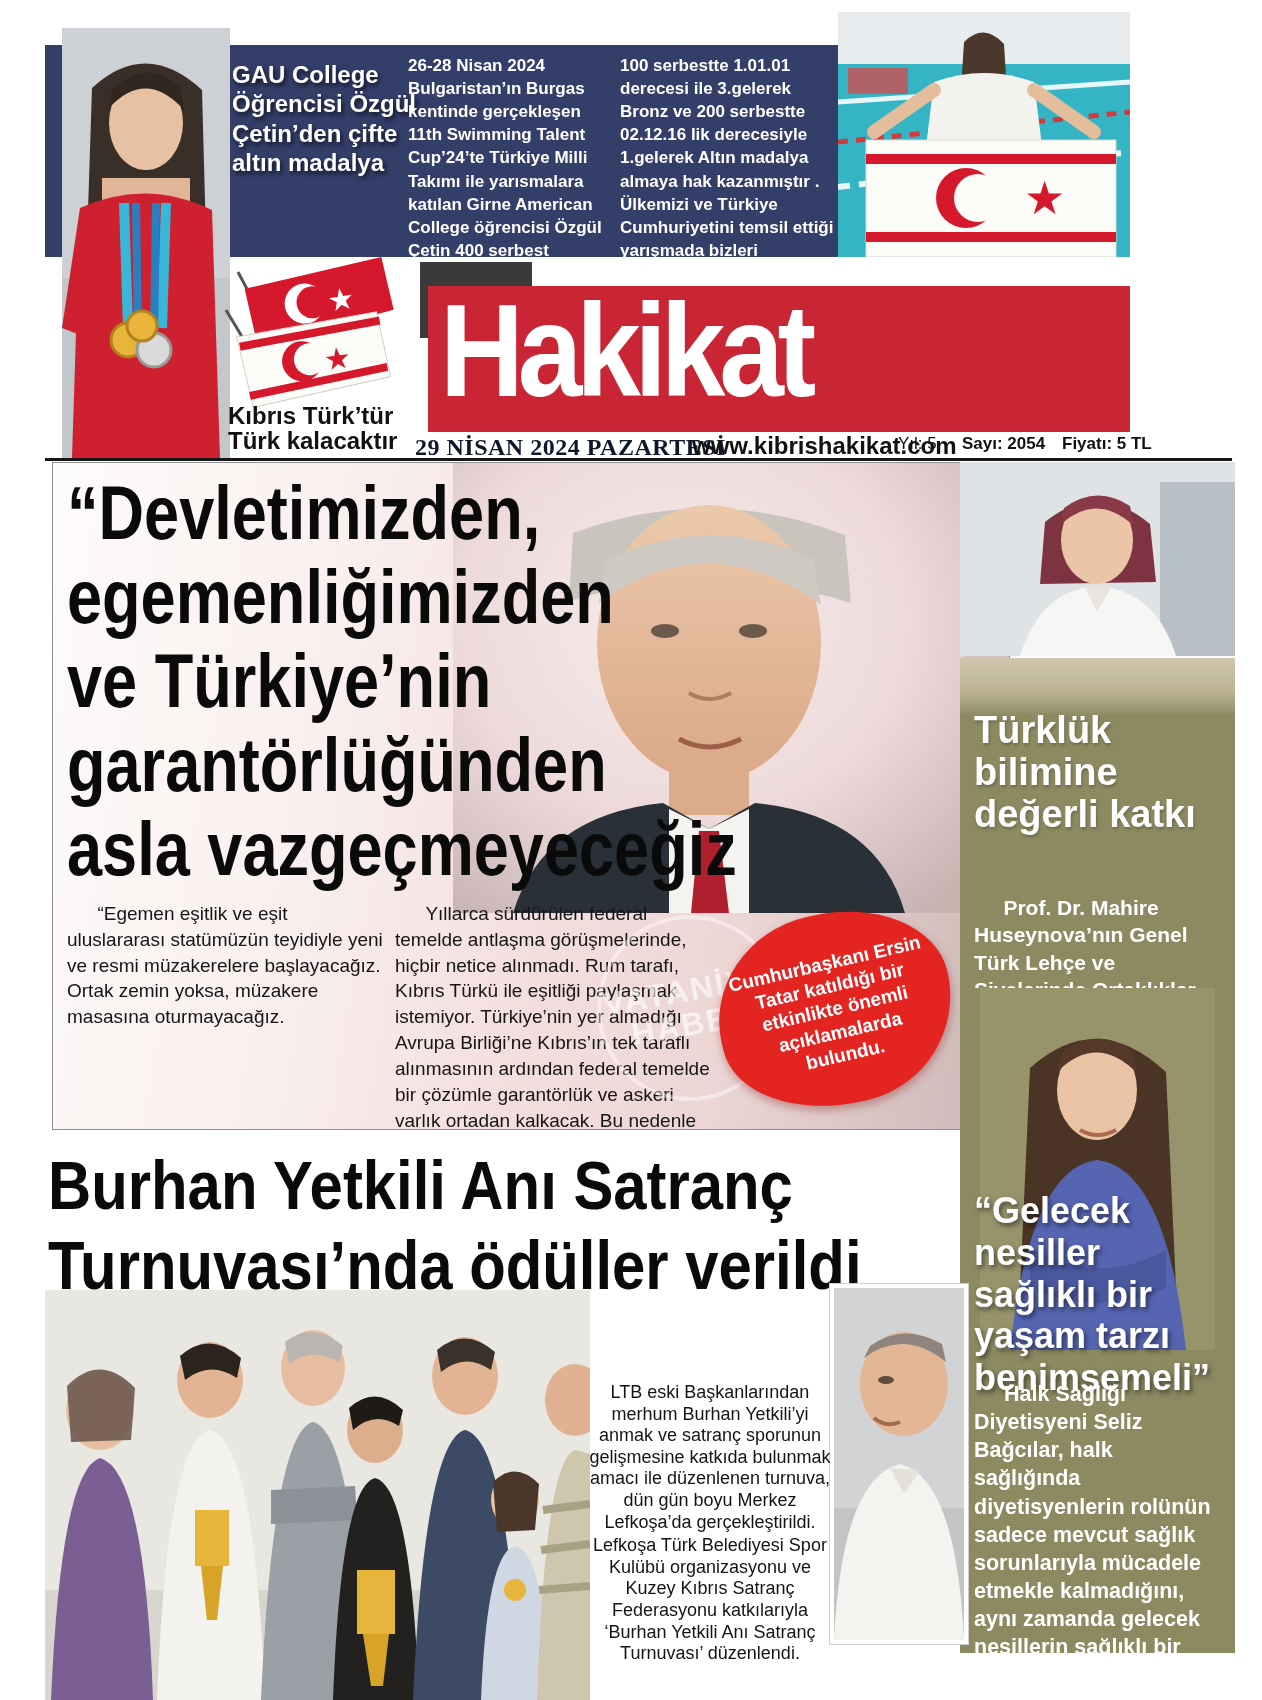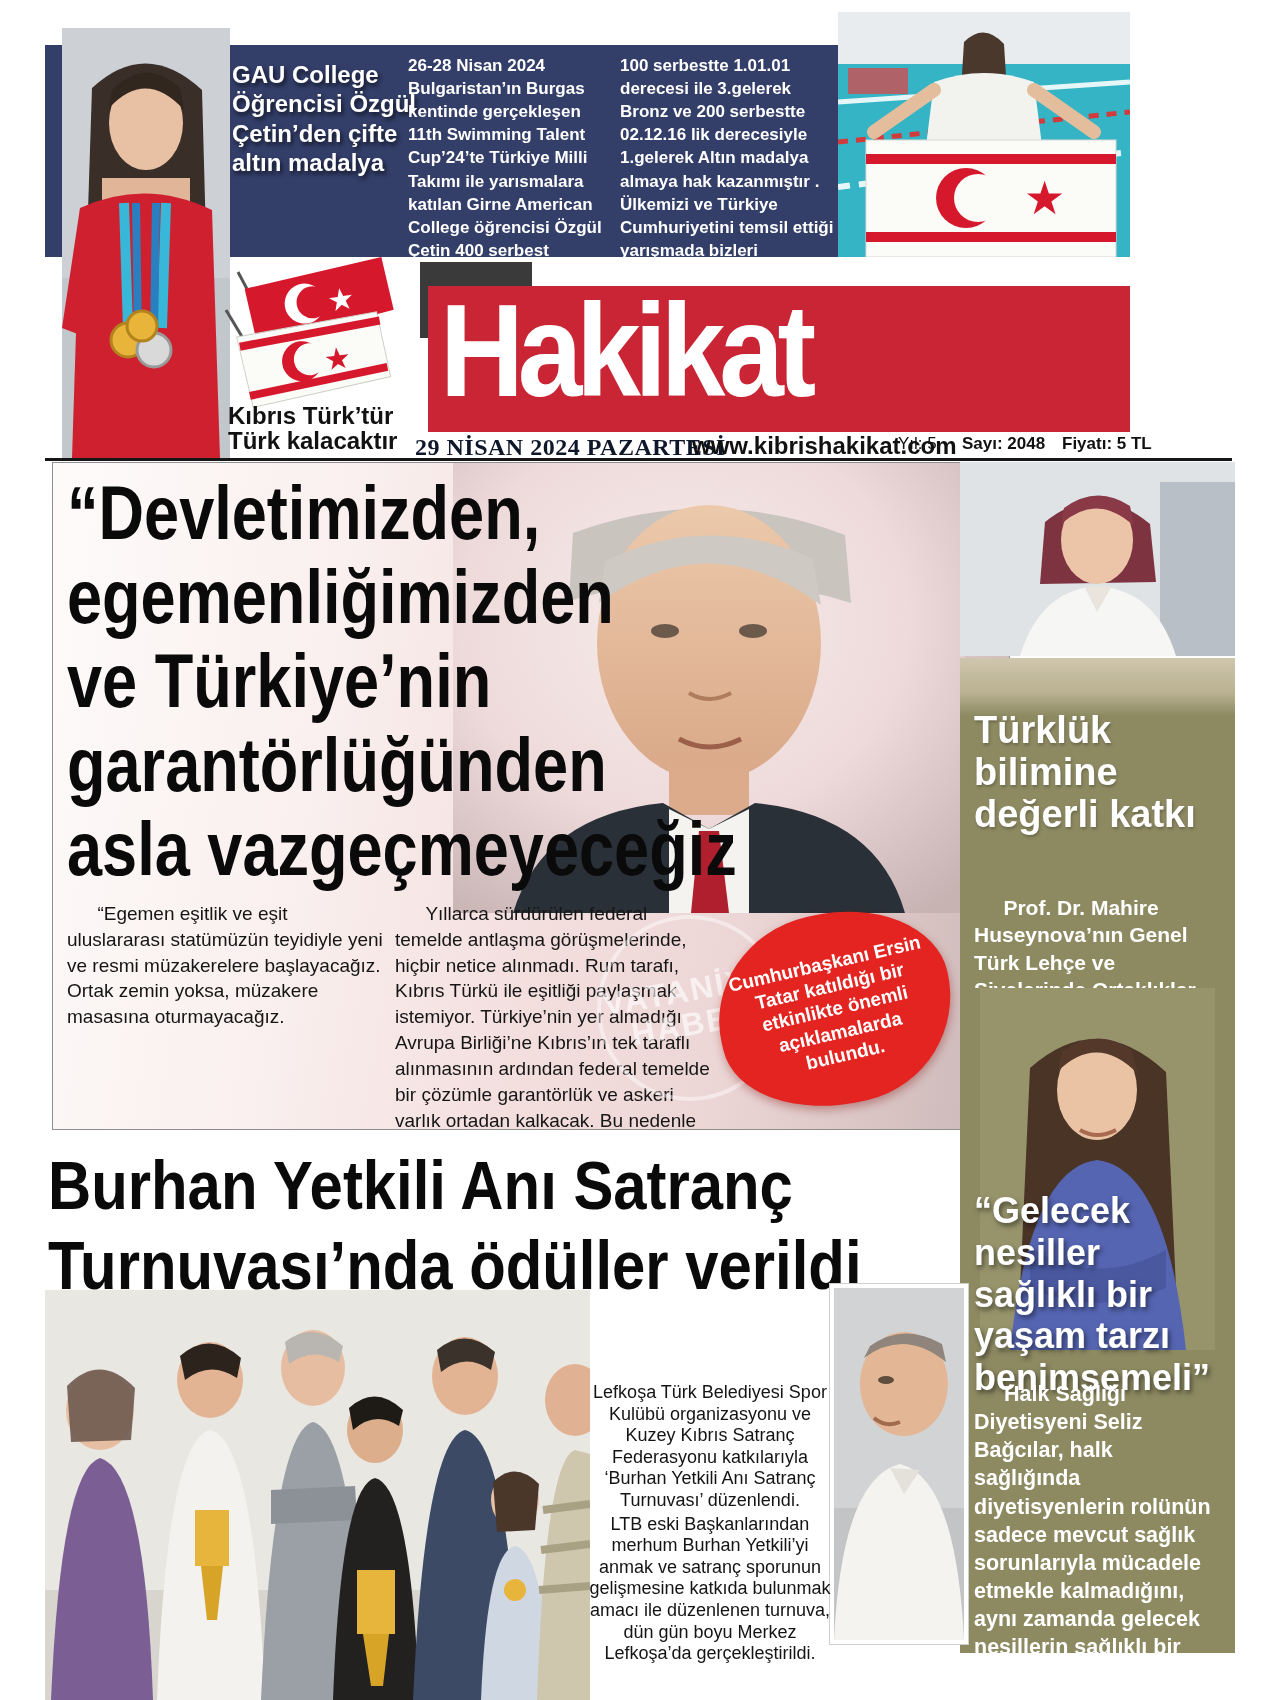--- a/index.html
+++ b/index.html
@@ -160,21 +160,21 @@
   </div>
 
   <div class="abs logo-dark-top"></div>
   <div class="abs logo-dark-stem"></div>
   <div class="abs logo-red"></div>
   <div class="abs logo-text">Hakikat</div>
 
   <div class="abs date-left">29 NİSAN 2024 PAZARTESİ</div>
   <div class="abs site">www.kibrishakikat.com</div>
   <div class="abs yil">Yıl: 5</div>
-  <div class="abs sayi">Sayı: 2048</div>
+  <div class="abs sayi">Sayı: 2054</div>
   <div class="abs fiyat">Fiyatı: 5 TL</div>
   <div class="abs rule"></div>
 
   <div class="abs main-article">
 
     <div class="abs" style="left:400px;top:0;width:512px;height:450px;">
       <svg width="512" height="450" viewBox="0 0 512 450">
         <defs>
           <radialGradient id="bgp" cx="45%" cy="35%" r="80%">
             <stop offset="0%" stop-color="#f7eceb"></stop>
@@ -315,17 +315,17 @@
       <ellipse cx="70" cy="96" rx="44" ry="52" fill="#e3b795"></ellipse>
       <path d="M30 70 Q70 40 112 74 L108 56 Q70 34 36 58 Z" fill="#8f857c"></path>
       <ellipse cx="52" cy="92" rx="8" ry="4" fill="#5f4d3e"></ellipse>
       <path d="M40 130 Q52 140 66 134" stroke="#a06a4e" stroke-width="4" fill="none"></path>
       <path d="M0 352 Q8 190 66 176 Q122 190 130 352 Z" fill="#f4f3f0"></path>
       <path d="M56 180 L70 206 L86 182 Z" fill="#e4e0da"></path>
     </svg>
   </div>
 
   <div class="abs bottom-body">
+    <p>LTB eski Başkanlarından merhum Burhan Yetkili’yi anmak ve satranç sporunun gelişmesine katkıda bulunmak amacı ile düzenlenen turnuva, dün gün boyu Merkez Lefkoşa’da gerçekleştirildi.</p>
     <p>Lefkoşa Türk Belediyesi Spor Kulübü organizasyonu ve Kuzey Kıbrıs Satranç Federasyonu katkılarıyla ‘Burhan Yetkili Anı Satranç Turnuvası’ düzenlendi.</p>
-    <p>LTB eski Başkanlarından merhum Burhan Yetkili’yi anmak ve satranç sporunun gelişmesine katkıda bulunmak amacı ile düzenlenen turnuva, dün gün boyu Merkez Lefkoşa’da gerçekleştirildi.</p>
   </div>
 
 </div>
 
 </body></html>

